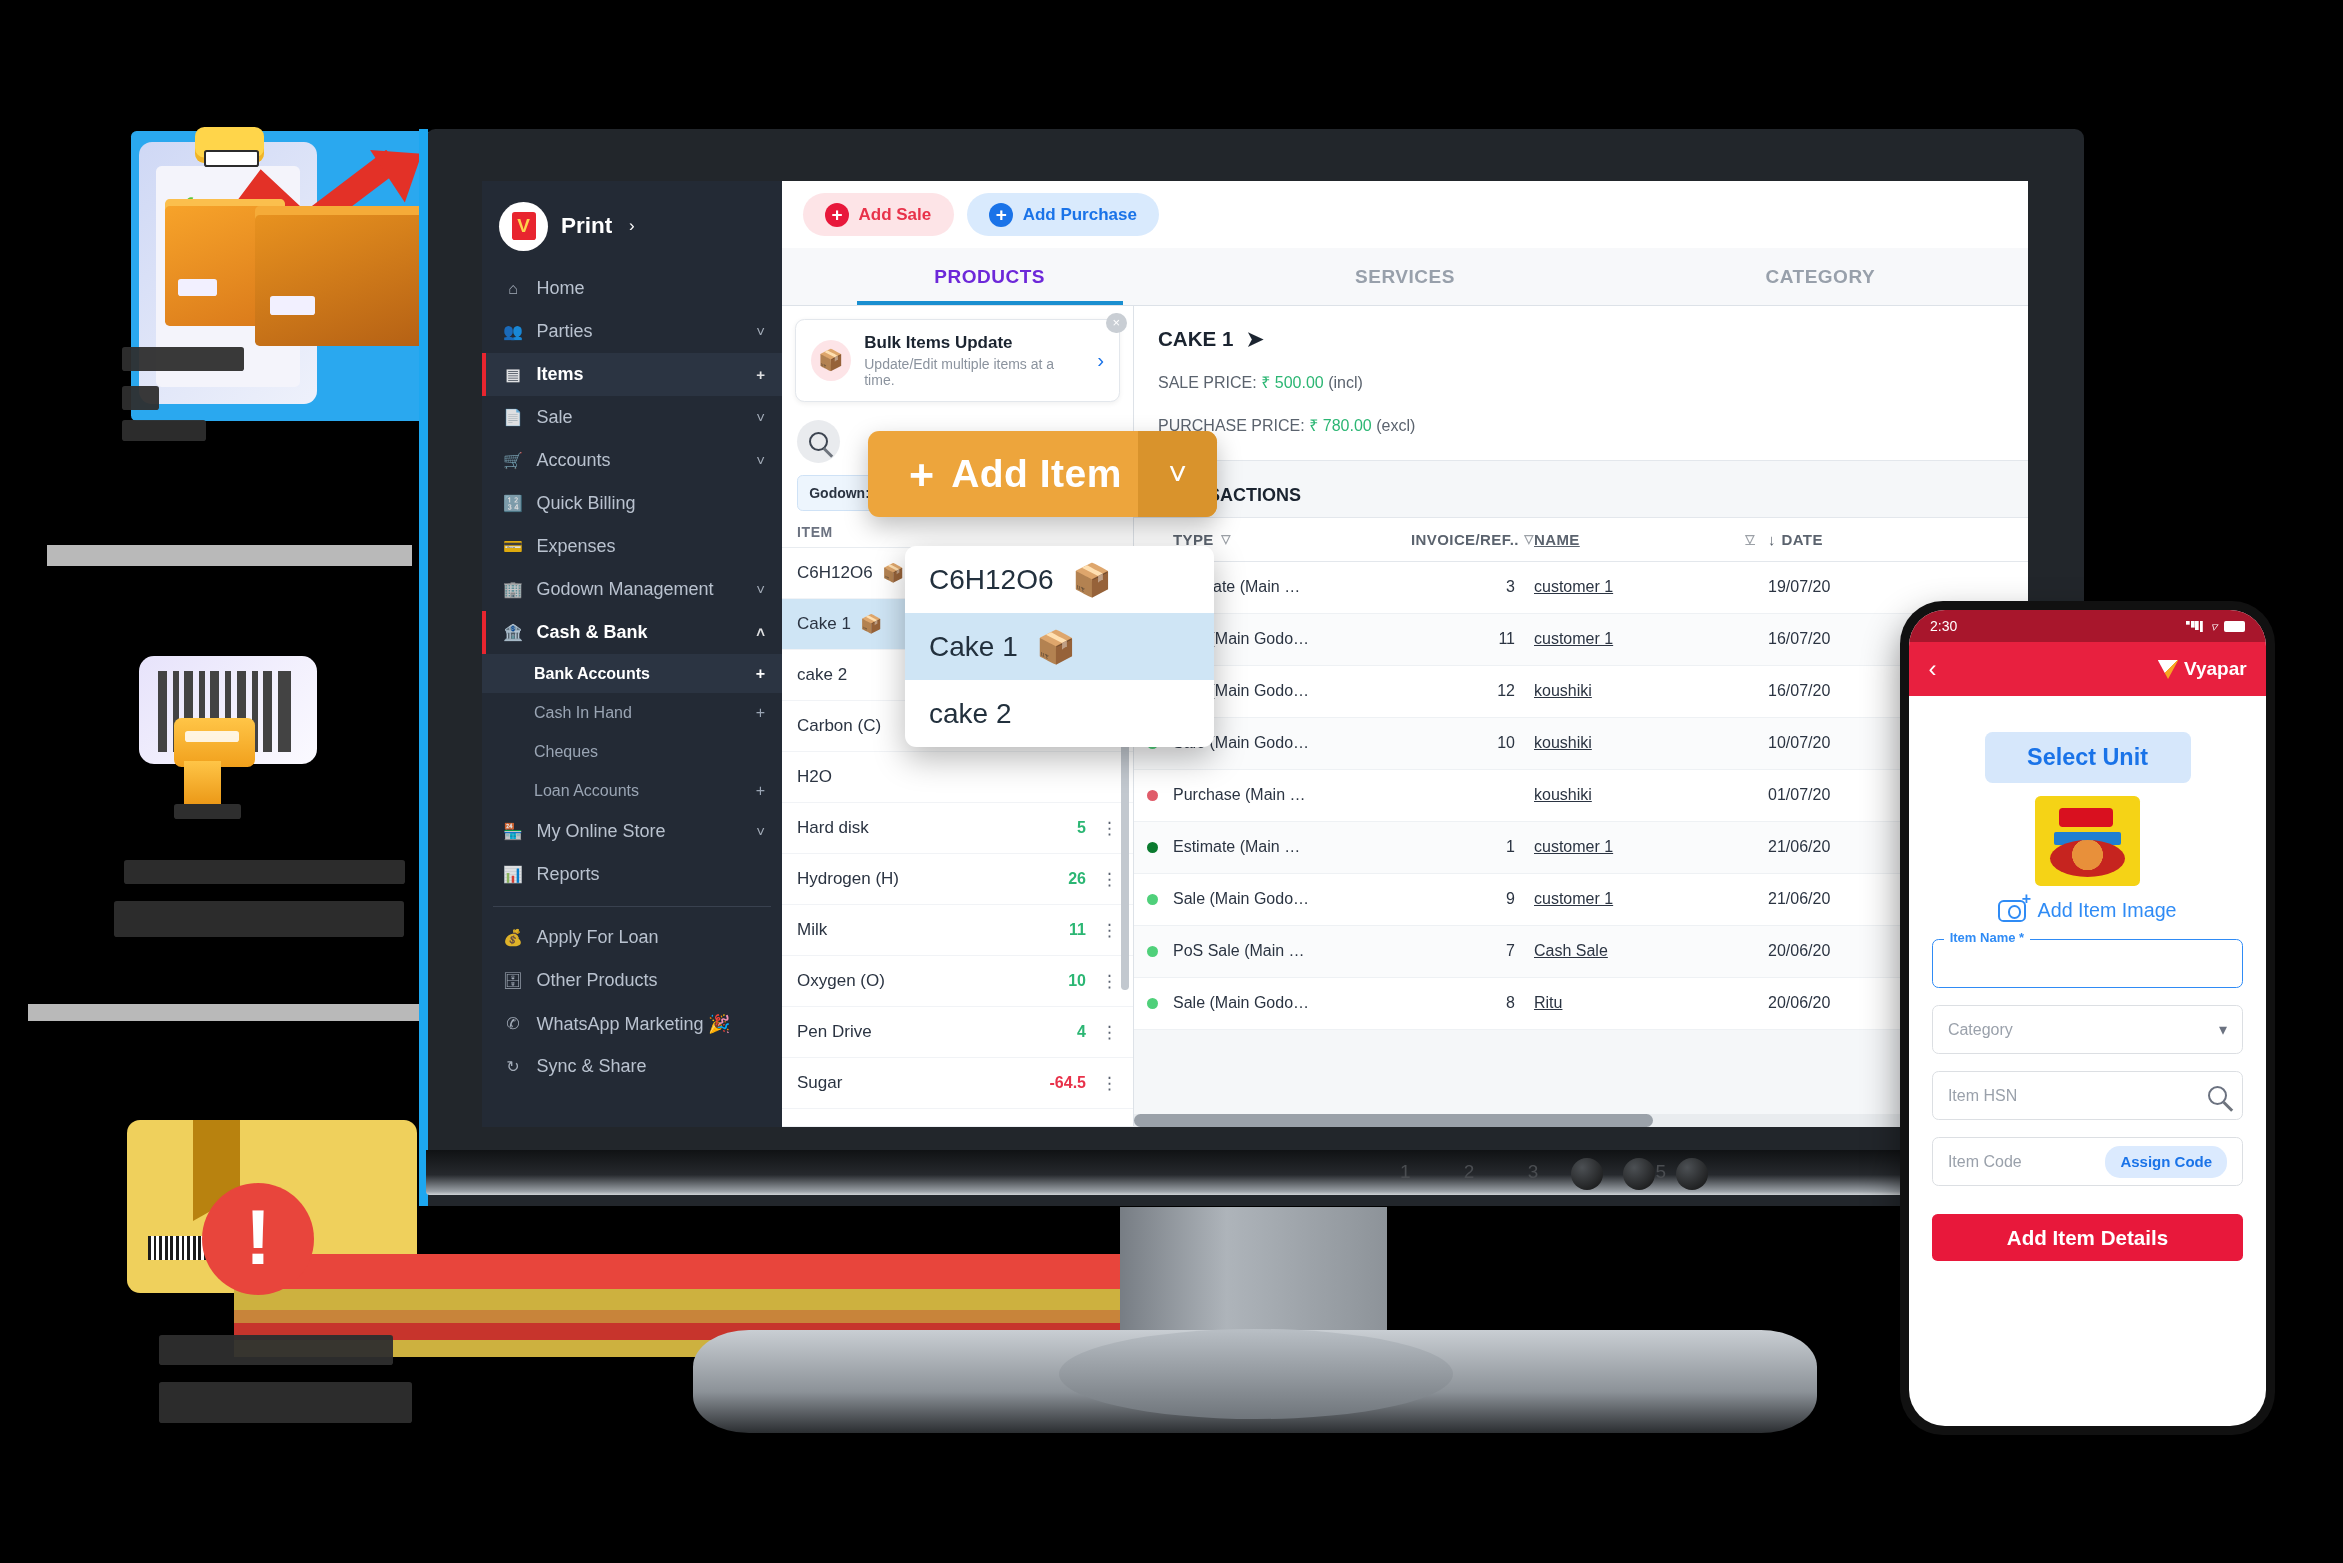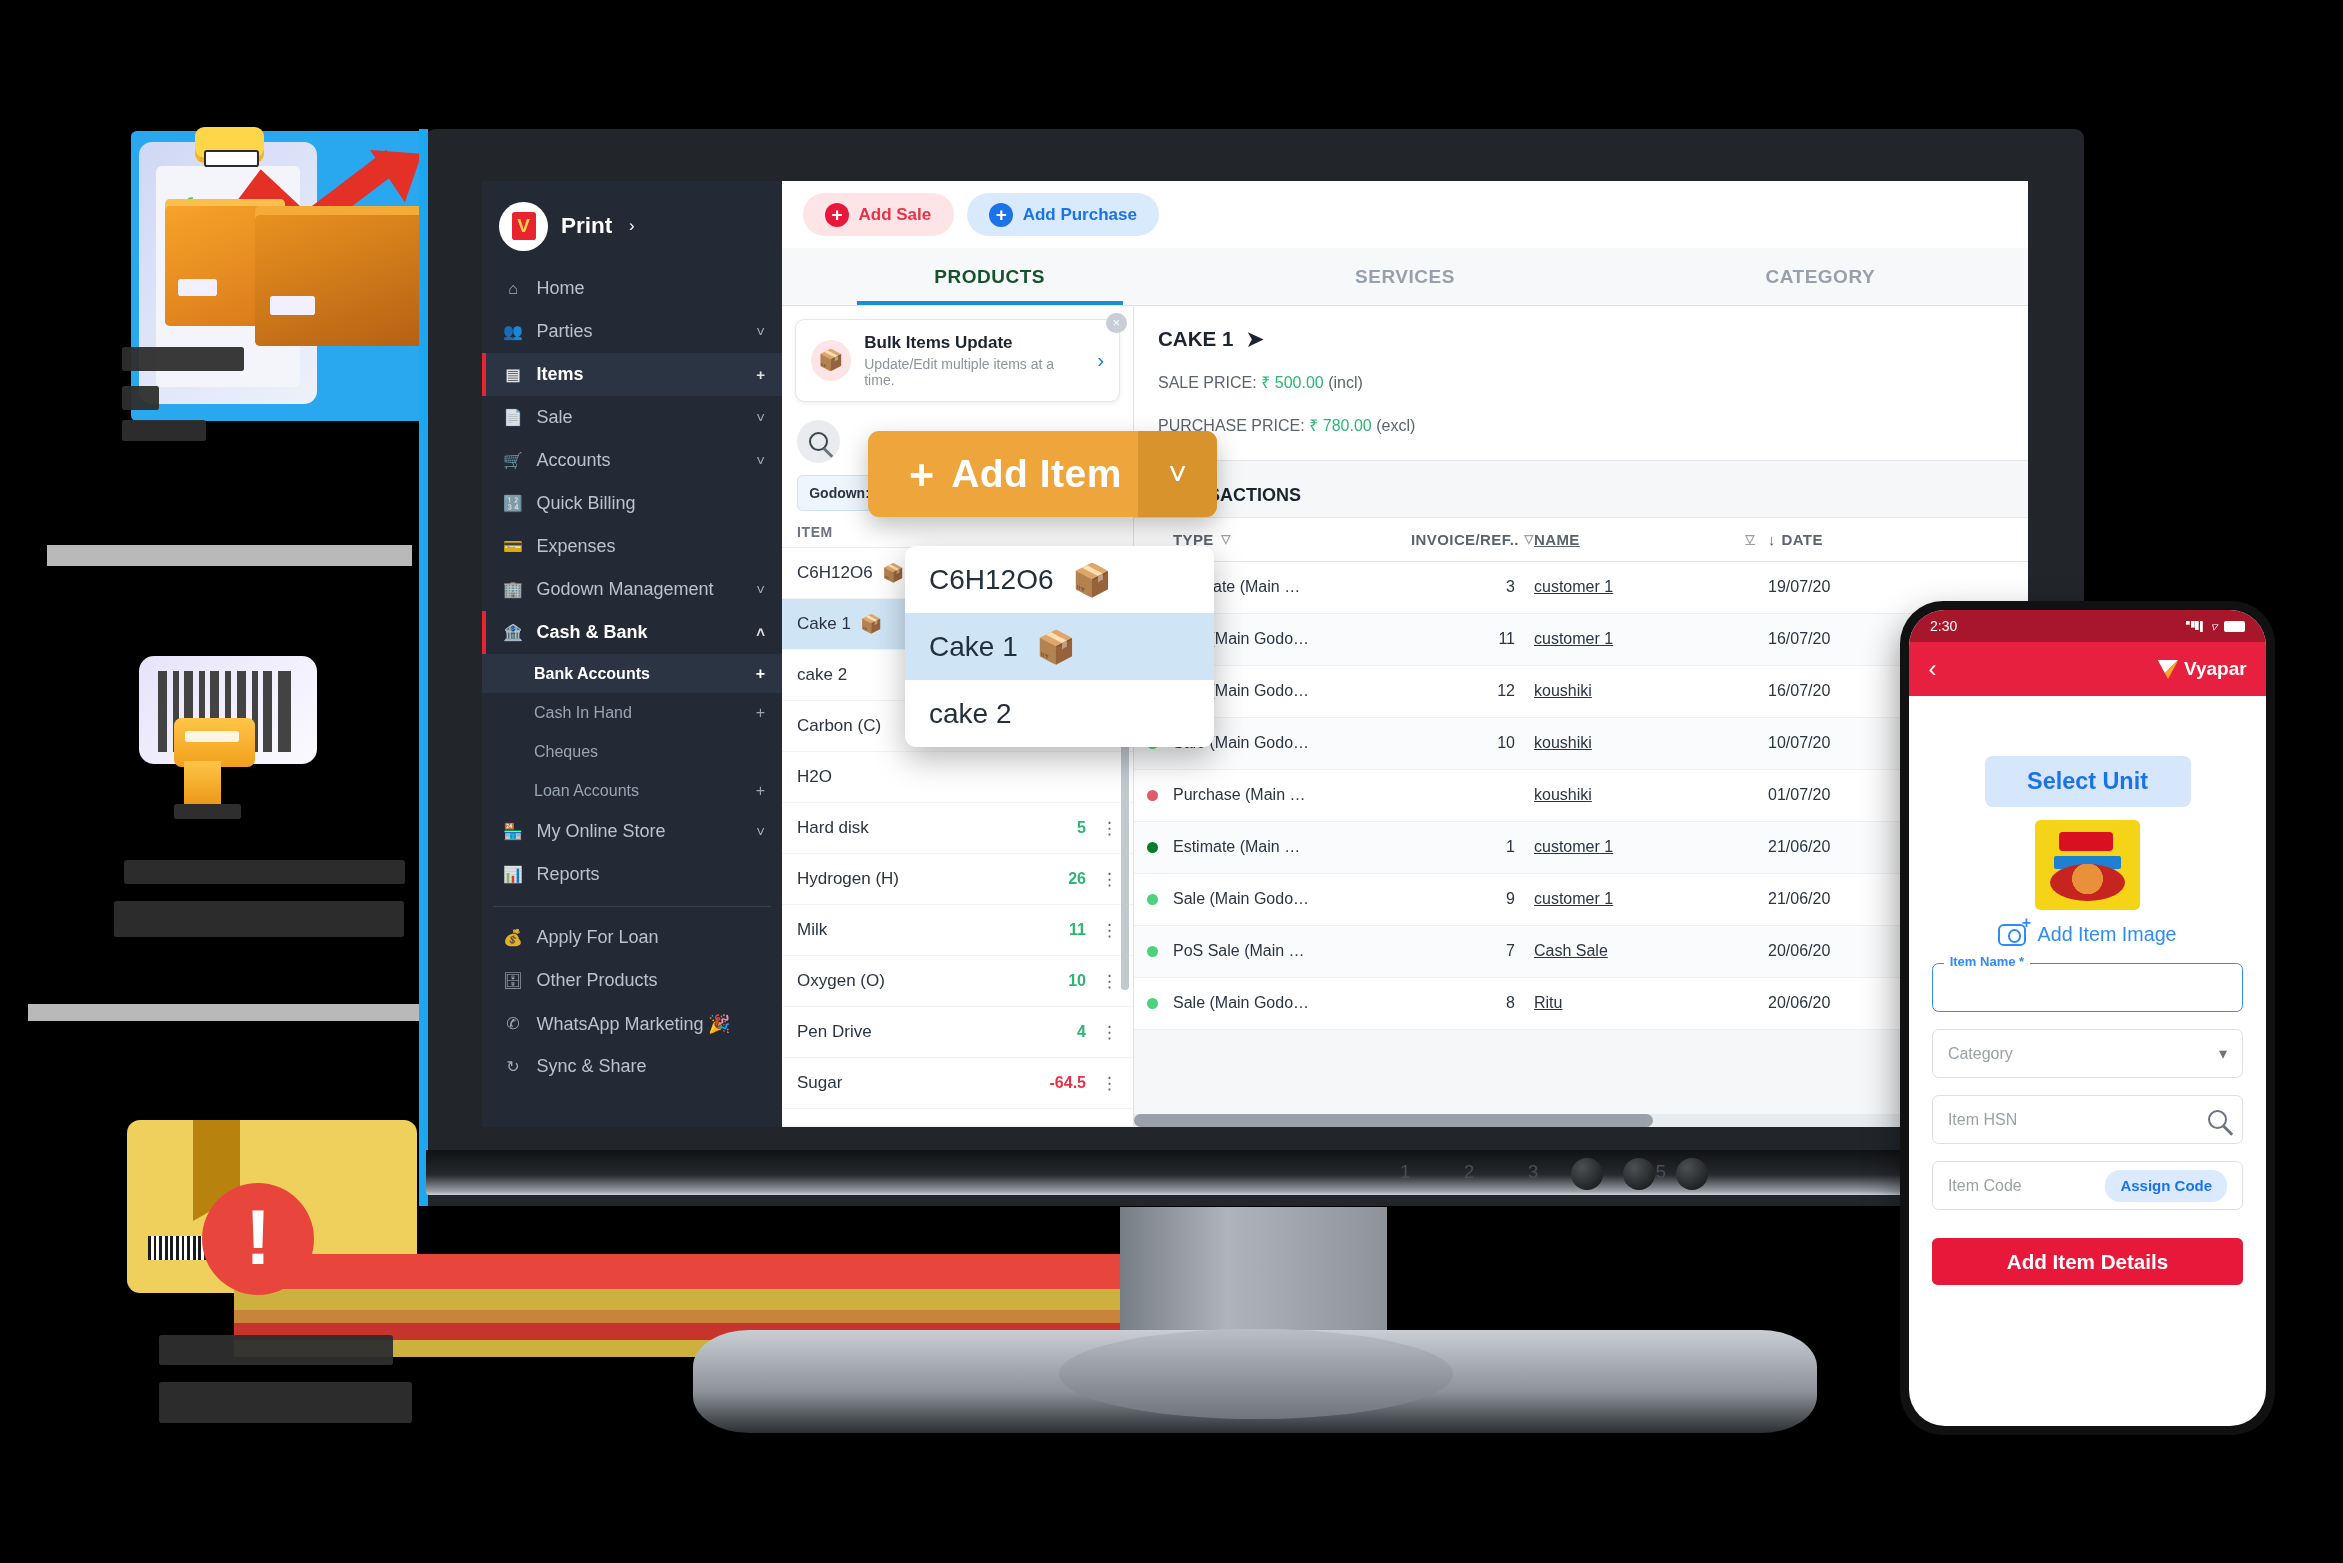--- a/index.html
+++ b/index.html
@@ -92,21 +92,21 @@
   .searchbox input { border:0; outline:0; font-size:19.7px; color:#9aa1ab; font-family:inherit; width:100%; background:transparent; }
   .pillbtn { display:flex; align-items:center; gap:9.4px; height:43px; padding:0 22.5px; border-radius:22.5px; font-size:17px; font-weight:bold; border:0; cursor:pointer; }
   .pill-sale { background:#fde4e7; color:#e8324a; margin-right:13px; }
   .pill-purch { background:#d9eafd; color:#1a73e8; }
   .plusdot { width:24px; height:24px; border-radius:50%; display:inline-flex; align-items:center; justify-content:center; color:#fff; font-size:19px; font-weight:bold; }
   .plusdot.r { background:#e8183b; }
   .plusdot.b { background:#1a73e8; }
 
   .tabs { height:58px; background:#f7f8fa; display:flex; border-bottom:0.9px solid #dde2e8; }
   .tab { flex:1; display:flex; align-items:center; justify-content:center; font-size:19px; font-weight:bold; color:#98a0ab; letter-spacing:0.5px; cursor:pointer; position:relative; }
-  .tab.active { color:#14532d; }
+  .tab.active { color:#6d28d9; }
   .tab.active:after { content:""; position:absolute; left:18%; right:18%; bottom:0; height:3.7px; background:#1a8fd0; }
 
   .panes { display:flex; height:calc(100% - 126px); }
   .pane-left { width:352px; background:#fff; border-right:0.9px solid #dde2e8; position:relative; }
   .bulk-card { margin:13px; background:#fff; border:0.9px solid #e3e7ec; border-radius:9.4px; padding:13px 15px; display:flex; align-items:center; gap:13px; box-shadow:0 1.9px 5.6px rgba(0,0,0,.06); position:relative; }
   .bulk-ico { width:41px; height:41px; border-radius:50%; background:#fde4e7; display:flex; align-items:center; justify-content:center; font-size:20.6px; }
   .bulk-t { font-size:17px; font-weight:bold; color:#1b2430; }
   .bulk-s { font-size:14px; color:#8b939e; margin-top:2.8px; }
   .bulk-arrow { margin-left:auto; color:#1a73e8; font-size:20.6px; }
   .bulk-close { position:absolute; right:-7.5px; top:-7.5px; width:20.6px; height:20.6px; border-radius:50%; background:#c9ced4; color:#fff; font-size:13px; display:flex; align-items:center; justify-content:center; cursor:pointer; }
@@ -172,21 +172,21 @@
       linear-gradient(to top,#fff 0 3.7px,transparent 3.7px) 0 0/3.7px 3.7px no-repeat,
       linear-gradient(to top,#fff 0 6.6px,transparent 6.6px) 4.7px 0/3.7px 6.6px no-repeat,
       linear-gradient(to top,#fff 0 9.4px,transparent 9.4px) 9.4px 0/3.7px 9.4px no-repeat,
       linear-gradient(to top,#fff 0 11.2px,transparent 11.2px) 14px 0/2.8px 11.2px no-repeat; }
   .wifi { font-size:13px; }
   .batt { display:inline-block; width:20.6px; height:10.3px; background:#fff; border-radius:1.9px; }
   .ph-bar { height:54px; background:#e8203f; display:flex; align-items:center; padding:0 19px; }
   .ph-back { color:#fff; font-size:24px; }
   .ph-logo { margin-left:auto; display:flex; align-items:center; gap:5.6px; color:#fff; font-size:19px; font-weight:bold; }
   .ph-logo .mark { width:20.6px; height:19px; background:linear-gradient(135deg,#fff 50%,#f6a623 50%); clip-path:polygon(0 0,100% 0,50% 100%); }
-  .ph-body { padding:19px 22.5px;margin-top:24px; }
+  .ph-body { padding:19px 22.5px; }
   .select-unit { margin:17px auto 0 auto; width:206px; height:51px; background:#d6e7fb; border-radius:7.5px;
       display:flex; align-items:center; justify-content:center; color:#1a73e8; font-size:23.4px; font-weight:bold; }
   .maggi { margin:13px auto 0 auto; width:105px; height:90px; background:#f5d316; border-radius:5.6px; position:relative; }
   .maggi:before { content:""; position:absolute; left:24px; top:11.2px; width:54px; height:19px; background:#d9101f; border-radius:3.7px; }
   .maggi:after { content:""; position:absolute; left:15px; bottom:9.4px; width:75px; height:37px;
       background:radial-gradient(circle at 50% 40%, #e8903a 35%, #c6241f 36%); border-radius:50%; }
   .maggi .b2 { position:absolute; left:19px; top:36px; width:67px; height:13px; background:#1f7fd0; border-radius:1.9px; }
   .add-img { margin:13px 0 0 0; display:flex; align-items:center; justify-content:center; gap:11.2px; color:#2f8bf5; font-size:19.7px; }
   .cam { width:28px; height:22.5px; border:2.8px solid #2f8bf5; border-radius:5.6px; position:relative; }
   .cam:before { content:""; position:absolute; left:7.5px; top:3.7px; width:9.4px; height:9.4px; border:2.8px solid #2f8bf5; border-radius:50%; }

